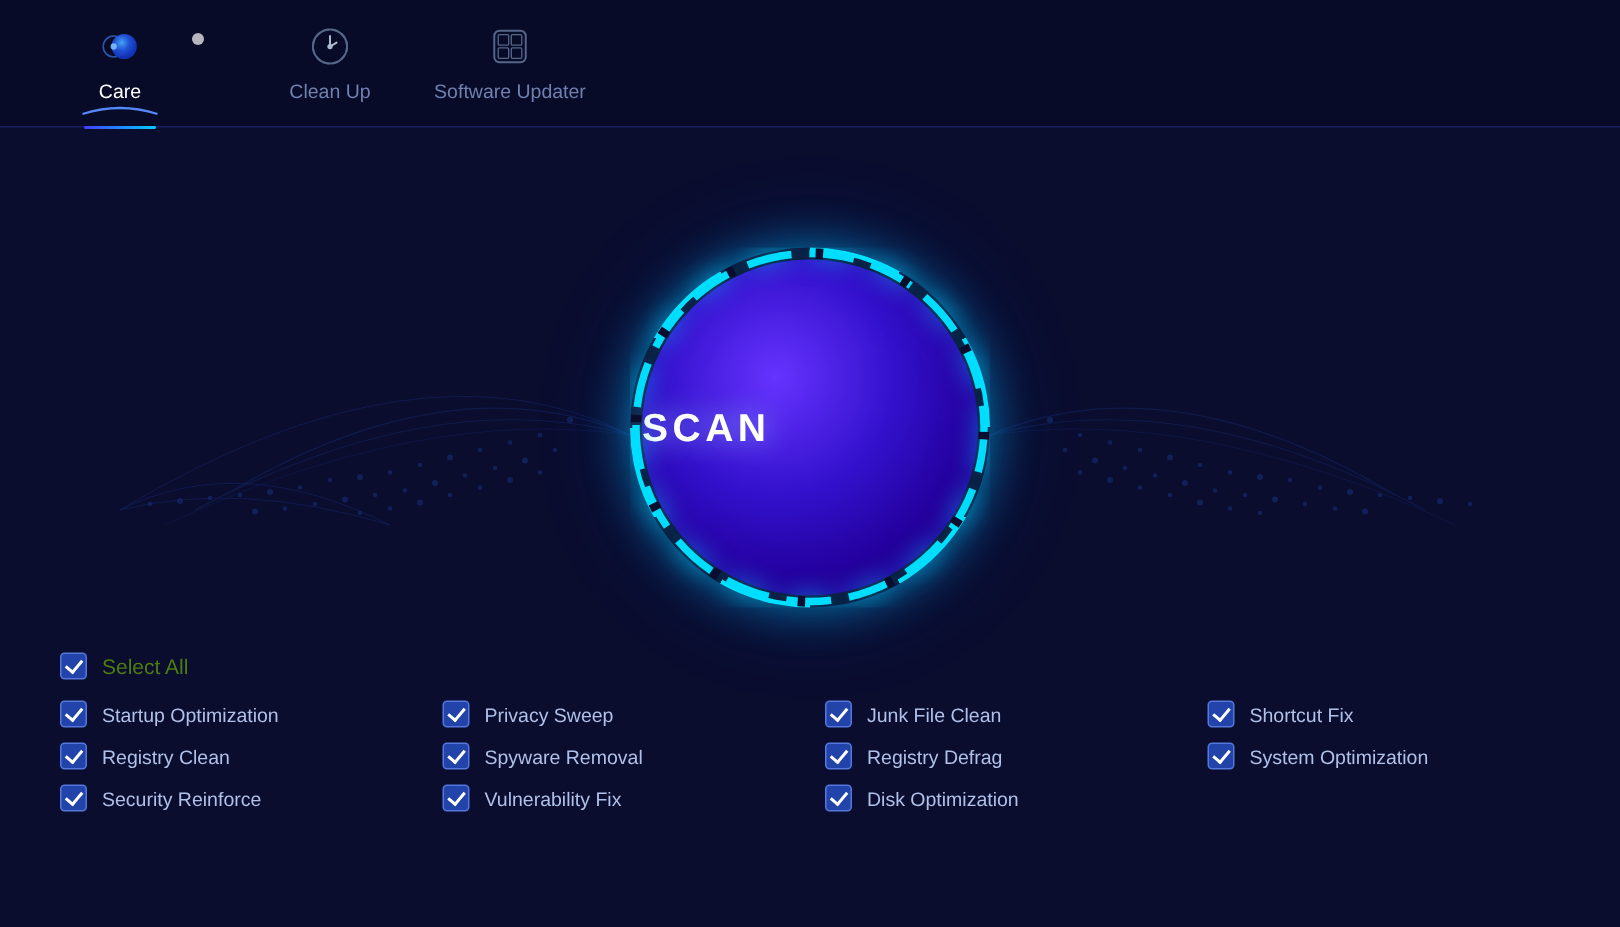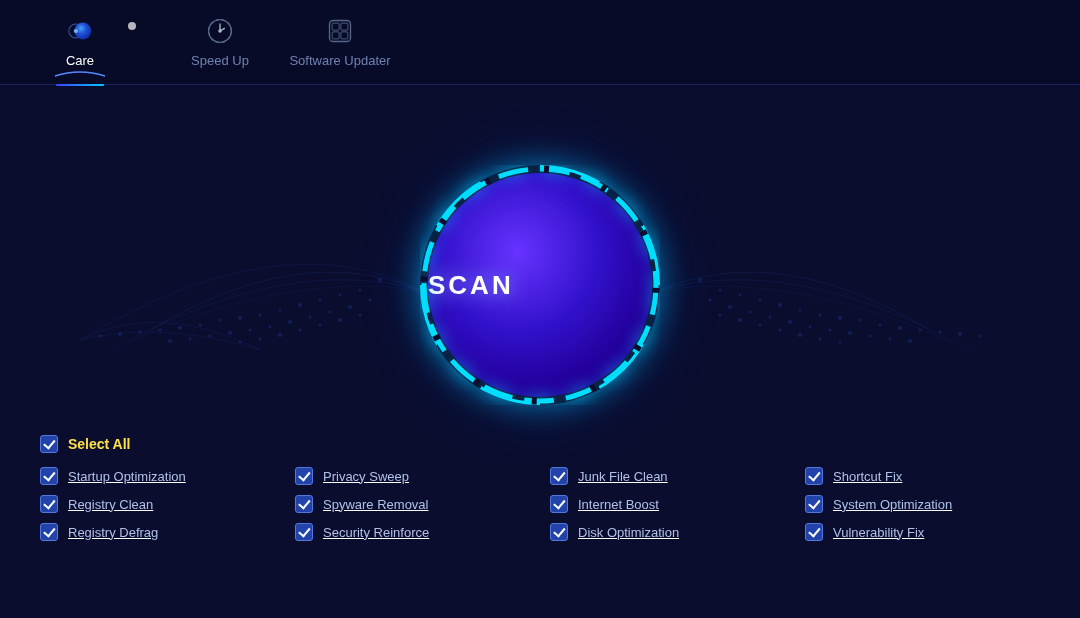--- a/index.html
+++ b/index.html
@@ -152,30 +152,29 @@
 
     .select-all-row {
       display: flex;
       align-items: center;
       gap: 10px;
       margin-bottom: 14px;
     }
 
     .select-all-label {
       font-size: 14px;
-      color: #fde047;
-      font-weight: 700;
+      color: #4d7c0f;
+      font-weight: 400;
     }
 
     .checkbox-grid {
       display: grid;
       grid-template-columns: repeat(4, 1fr);
       grid-template-rows: repeat(3, 1fr);
       gap: 10px 20px;
-      text-decoration: underline;
     }
 
     .checkbox-item {
       display: flex;
       align-items: center;
       gap: 10px;
       cursor: pointer;
     }
 
     .checkbox-item label {
@@ -284,21 +283,21 @@
 
   <div class="nav-item">
     <div class="nav-icon">
       <svg viewBox="0 0 32 32" fill="none">
         <circle cx="16" cy="16" r="13" stroke="#556688" stroke-width="1.5" fill="none"></circle>
         <circle cx="16" cy="16" r="13" stroke="#556688" stroke-width="1.5" fill="none" stroke-dasharray="4 3"></circle>
         <path d="M16 8 L16 16 L21 13" stroke="#aabbcc" stroke-width="1.5" stroke-linecap="round"></path>
         <circle cx="16" cy="16" r="2" fill="#aabbcc"></circle>
       </svg>
     </div>
-    <span>Speed Up</span>
+    <span>Clean Up</span>
   </div>
 
 
   <div class="nav-item">
     <div class="nav-icon">
       <svg viewBox="0 0 32 32" fill="none">
         <rect x="4" y="4" width="24" height="24" rx="4" stroke="#556688" stroke-width="1.5" fill="none"></rect>
         <rect x="7" y="7" width="8" height="8" rx="1" stroke="#556688" stroke-width="1" fill="none"></rect>
         <rect x="17" y="7" width="8" height="8" rx="1" stroke="#556688" stroke-width="1" fill="none"></rect>
         <rect x="7" y="17" width="8" height="8" rx="1" stroke="#556688" stroke-width="1" fill="none"></rect>
@@ -459,46 +458,42 @@
       <div class="checkbox-item">
         <div class="cb-box checked"></div>
         <label>Registry Clean</label>
       </div>
 
       <div class="checkbox-item">
         <div class="cb-box checked"></div>
         <label>Spyware Removal</label>
       </div>
 
-      <div class="checkbox-item">
-        <div class="cb-box checked"></div>
-        <label>Internet Boost</label>
+
+      <div class="checkbox-item">
+        <div class="cb-box checked"></div>
+        <label>Registry Defrag</label>
       </div>
 
       <div class="checkbox-item">
         <div class="cb-box checked"></div>
         <label>System Optimization</label>
       </div>
 
       <div class="checkbox-item">
         <div class="cb-box checked"></div>
-        <label>Registry Defrag</label>
-      </div>
-
-      <div class="checkbox-item">
-        <div class="cb-box checked"></div>
         <label>Security Reinforce</label>
       </div>
 
       <div class="checkbox-item">
         <div class="cb-box checked"></div>
+        <label>Vulnerability Fix</label>
+      </div>
+
+      <div class="checkbox-item">
+        <div class="cb-box checked"></div>
         <label>Disk Optimization</label>
       </div>
 
-      <div class="checkbox-item">
-        <div class="cb-box checked"></div>
-        <label>Vulnerability Fix</label>
-      </div>
-
     </div>
   </div>
 
 </div>
 
 </body></html>

